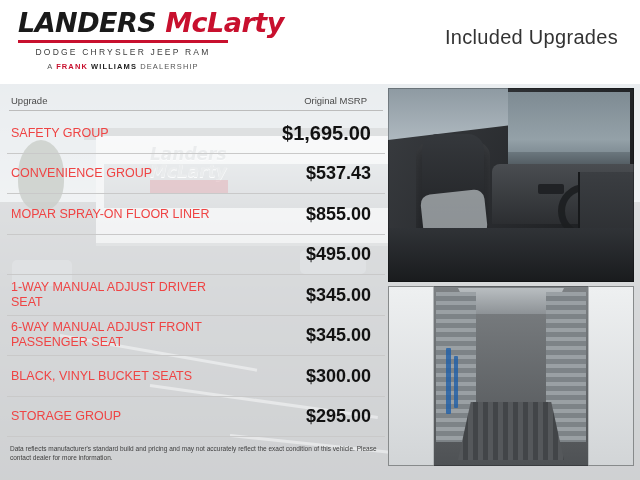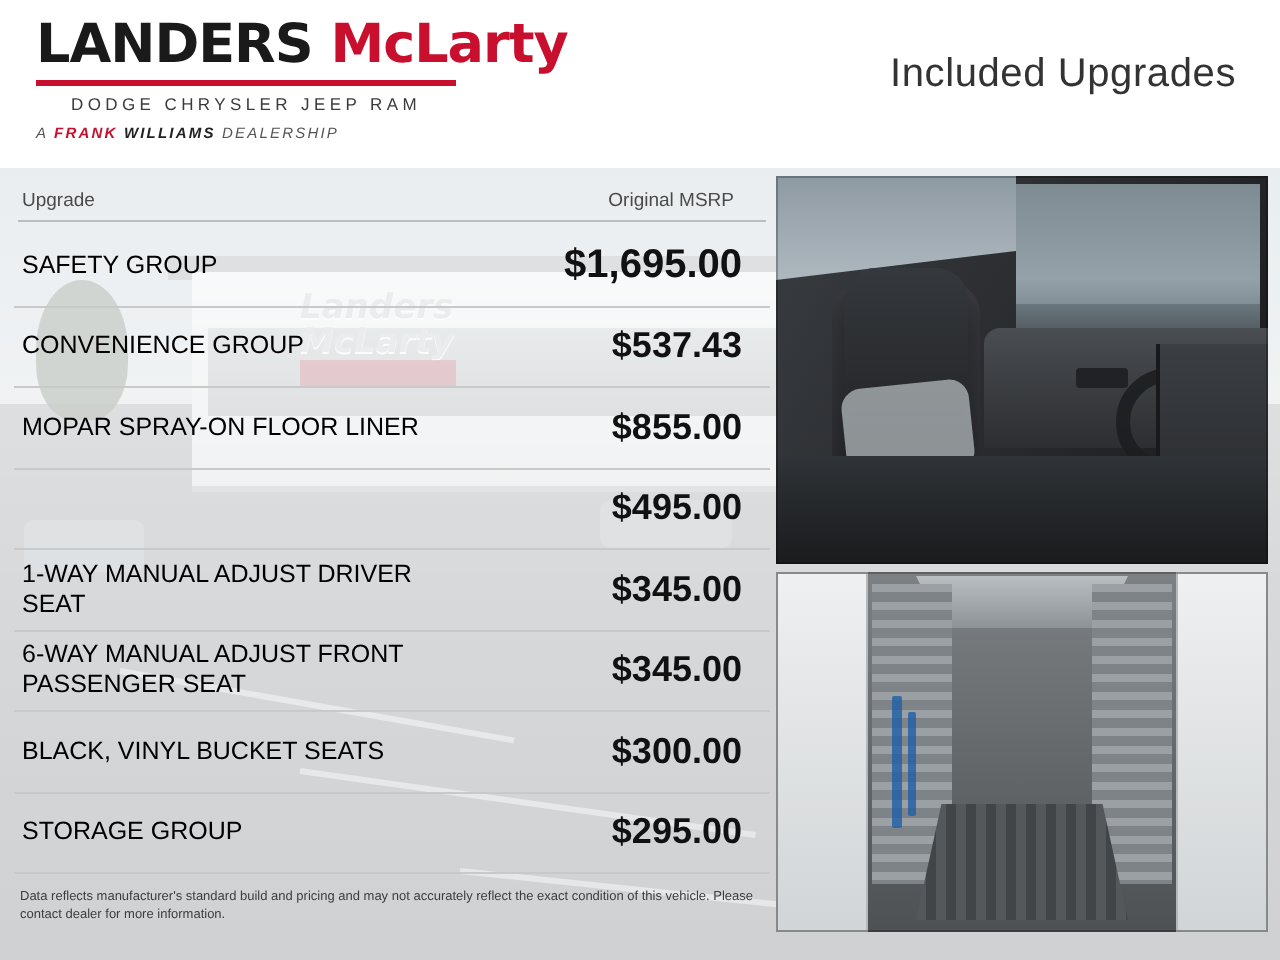--- a/index.html
+++ b/index.html
@@ -25,20 +25,21 @@
     background: #ffffff;
   }
   .logo-block {
     position: absolute;
     left: 18px; top: 8px;
     width: 210px;
   }
   .logo-main {
     font-family: "DejaVu Sans", sans-serif;
     font-weight: bold;
+    font-style: italic;
     font-size: 27px;
     letter-spacing: -0.5px;
     line-height: 30px;
     color: #1a1a1a;
     white-space: nowrap;
   }
   .logo-main .red { color: #c8102e; }
   .logo-rule {
     width: 210px;
     height: 3px;
@@ -50,26 +51,25 @@
     letter-spacing: 2.2px;
     color: #3b3b3b;
     margin-top: 4px;
     white-space: nowrap;
     text-align: center;
     width: 210px;
   }
   .logo-tag {
     margin-top: 5px;
     width: 210px;
-    text-align: left;
+    text-align: center;
     font-size: 7.5px;
     letter-spacing: 1.1px;
     color: #555;
     white-space: nowrap;
-    font-style: italic;
   }
   .logo-tag .b { color: #c8102e; font-weight: bold; }
   .logo-tag .k { color: #222; font-weight: bold; }
 
   .header-title {
     position: absolute;
     right: 22px; top: 26px;
     font-size: 20px;
     color: #333333;
     letter-spacing: 0.3px;
@@ -169,21 +169,21 @@
     position: relative;
     height: 40.5px;
     border-bottom: 1px solid #c9c9c9;
   }
   .row:last-of-type { border-bottom: 1px solid #c9c9c9; }
   .row-label {
     position: absolute;
     left: 4px; top: 50%;
     transform: translateY(-50%);
     font-size: 12.5px;
-    color: #000000;
+    color: #ef4444;
     line-height: 15px;
     max-width: 215px;
   }
   .row-price {
     position: absolute;
     right: 14px; top: 50%;
     transform: translateY(-50%);
     font-size: 18px;
     font-weight: bold;
     color: #111111;

